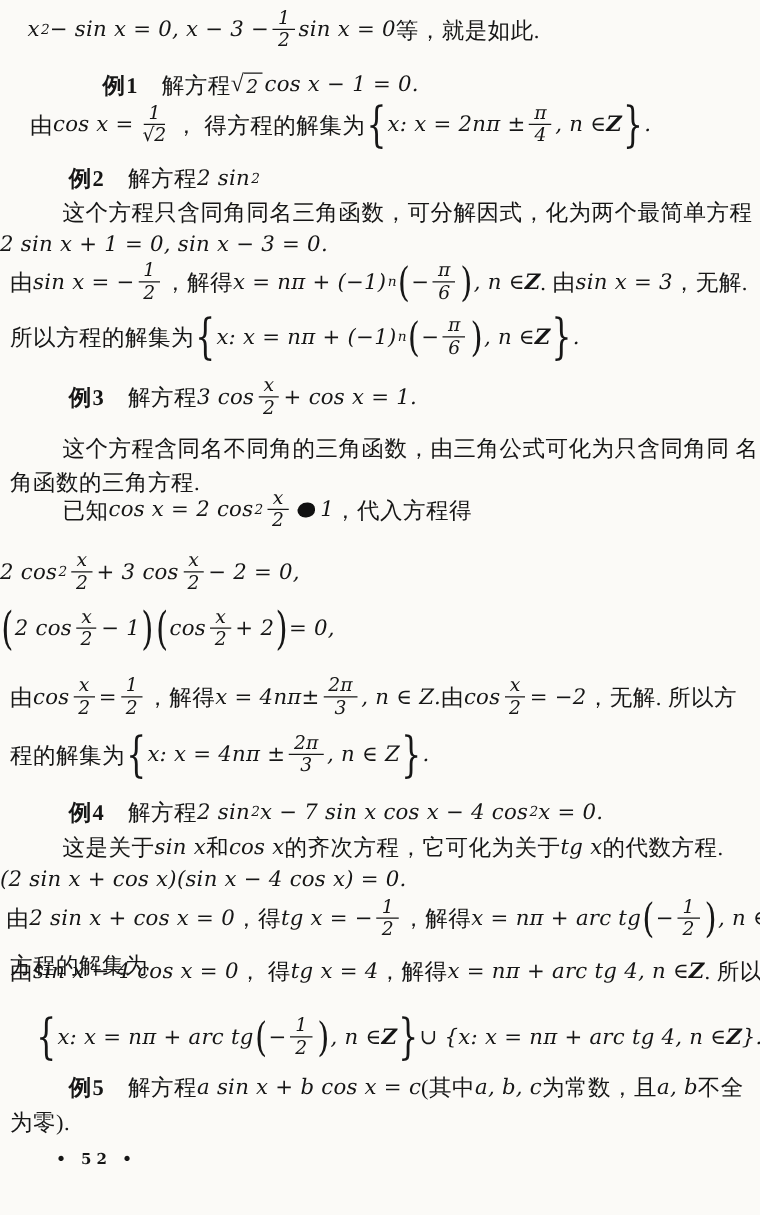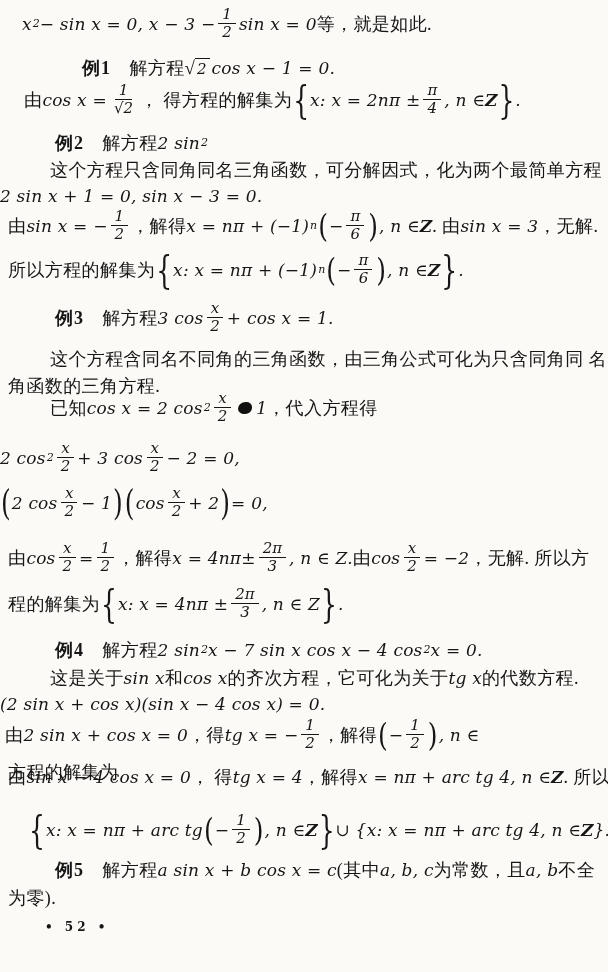--- a/index.html
+++ b/index.html
@@ -268,20 +268,21 @@
       <div class="line" style="top: 717px; left: 5px;">
         <span class="run-cn">由 </span>
         <span class="run-math">2 sin x + cos x = 0</span>
         <span class="run-cn">，得 </span>
         <span class="run-math">tg x = −</span>
         <span class="frac">
           <span class="num">1</span>
           <span class="den">2</span>
         </span>
         <span class="run-cn">，解得 </span>
+        <span class="run-math">x = nπ + arc tg</span>
         <span class="big" style="transform: scaleY(1.3);">(</span>
         <span class="run-math">−</span>
         <span class="frac">
           <span class="num">1</span>
           <span class="den">2</span>
         </span>
         <span class="big" style="transform: scaleY(1.3);">)</span>
         <span class="run-math">,  n ∈ </span>
       </div>
       <div class="line" style="top: 765px; left: 8px;">

